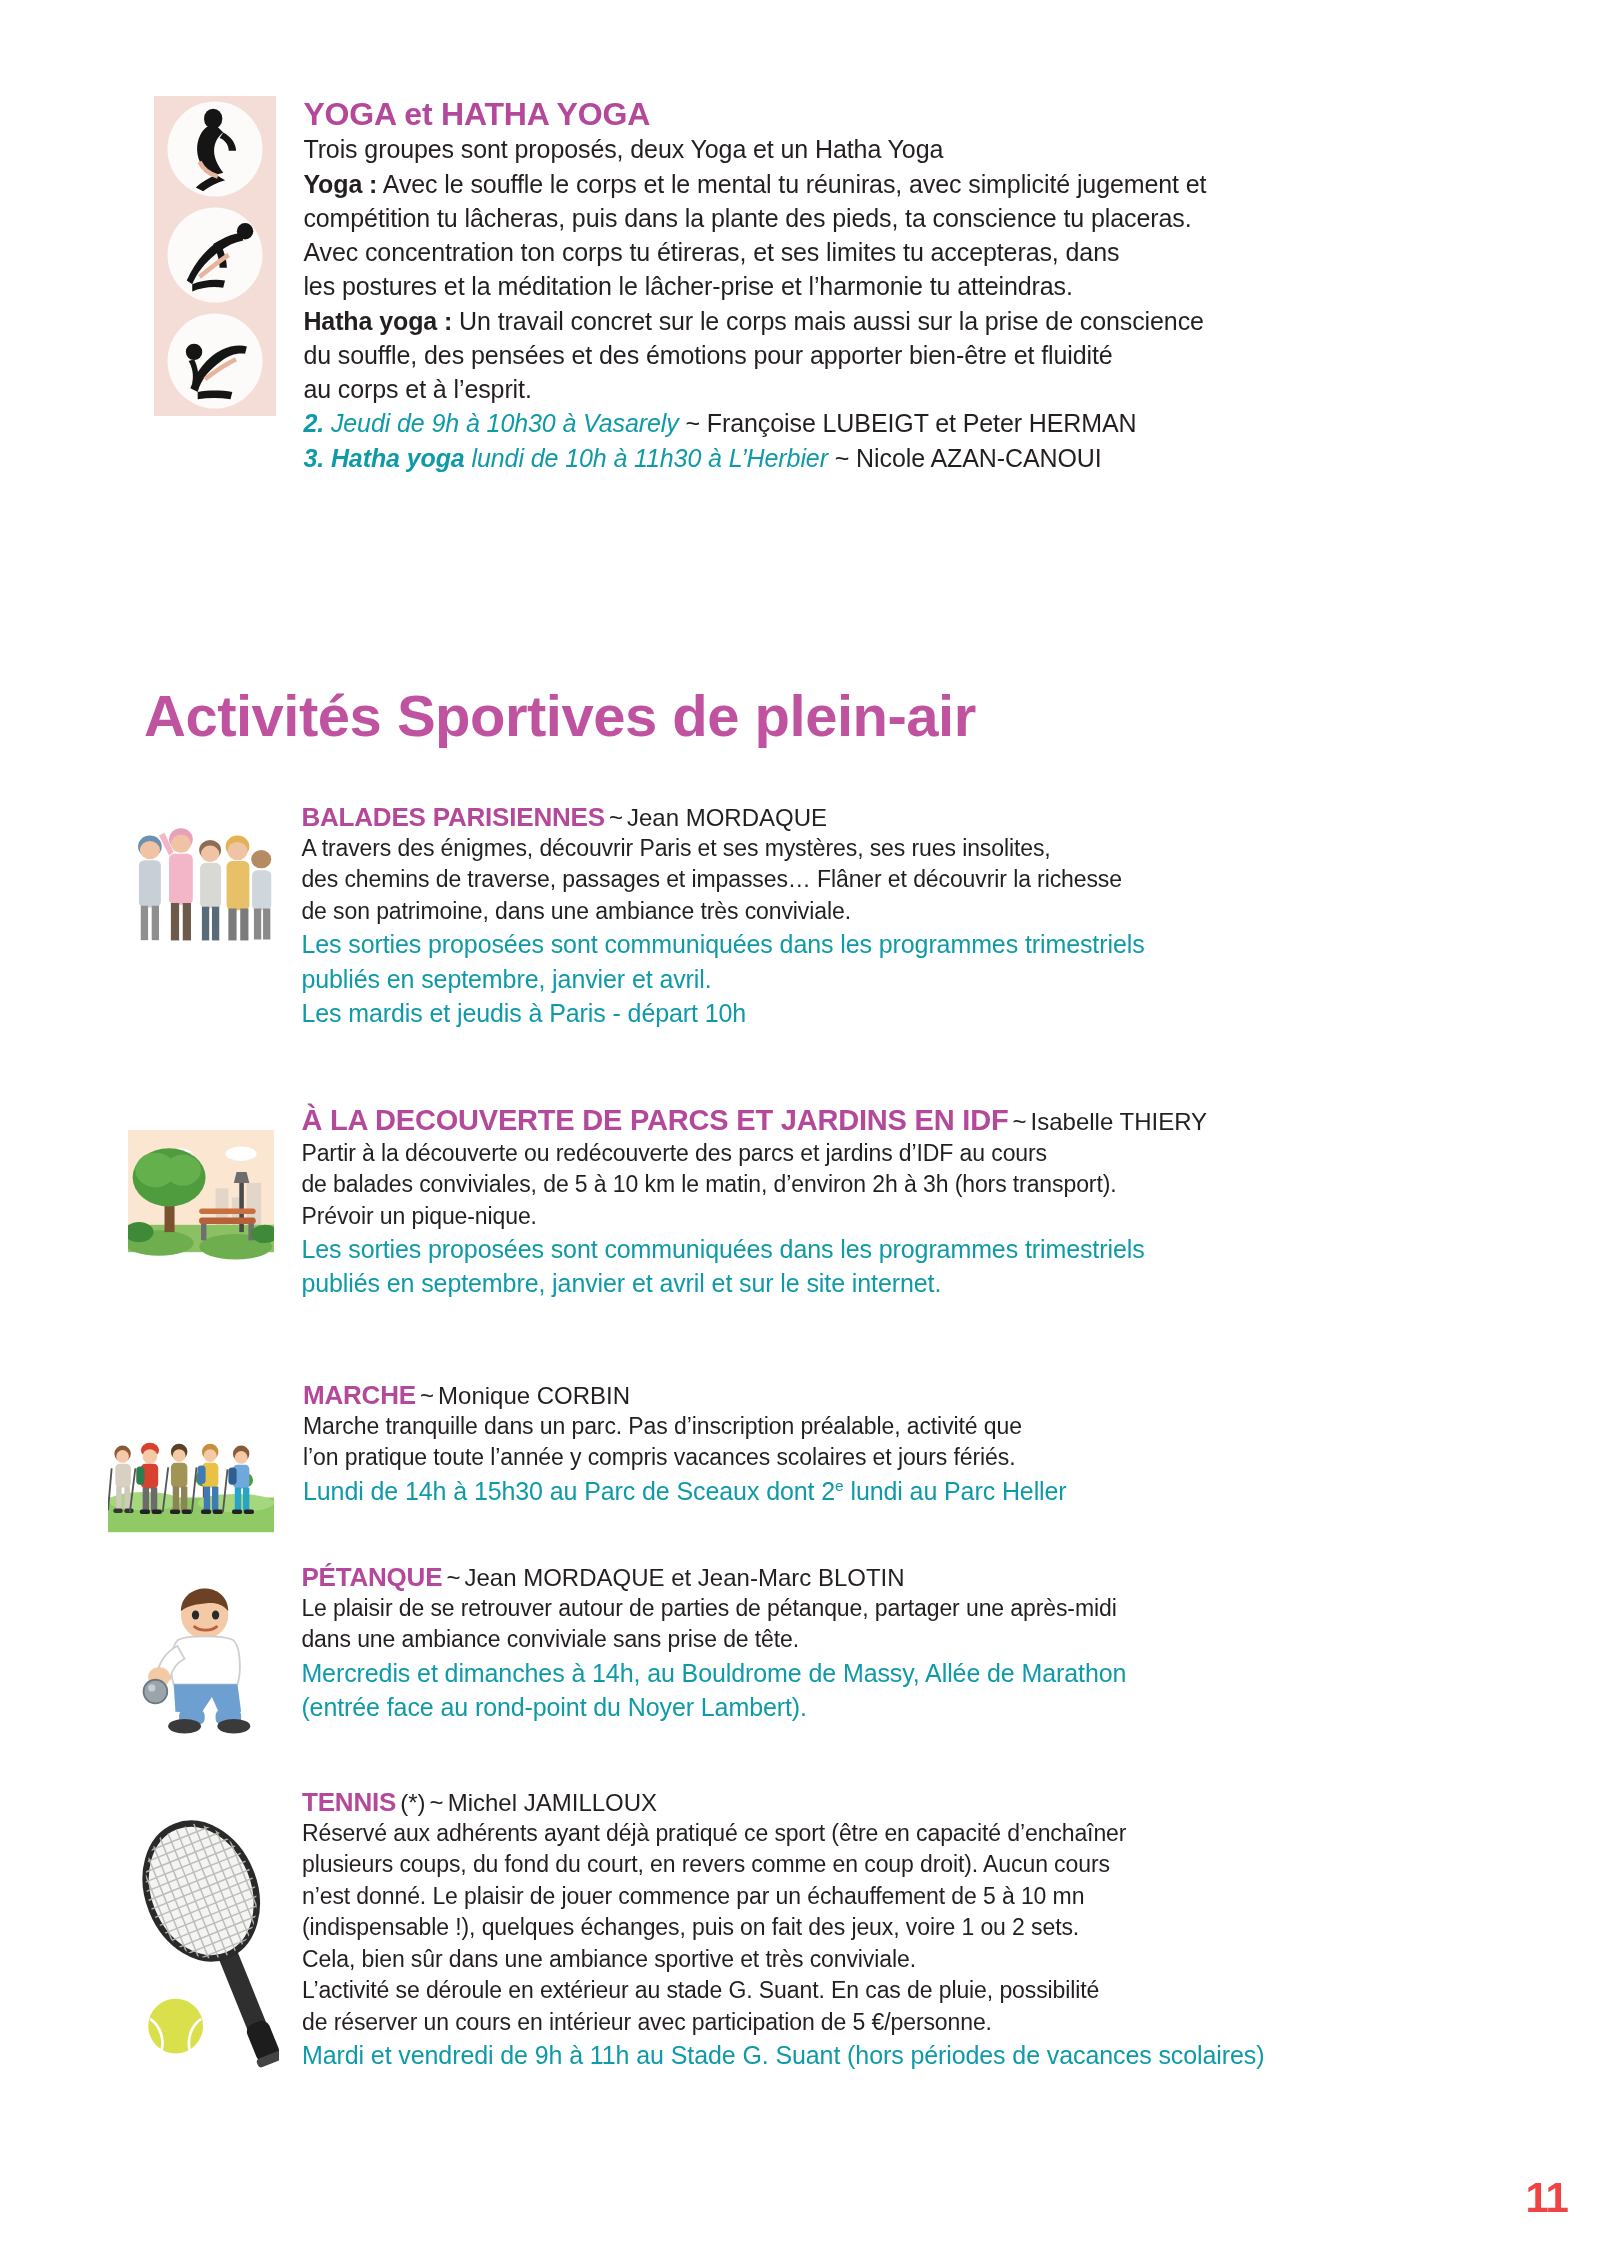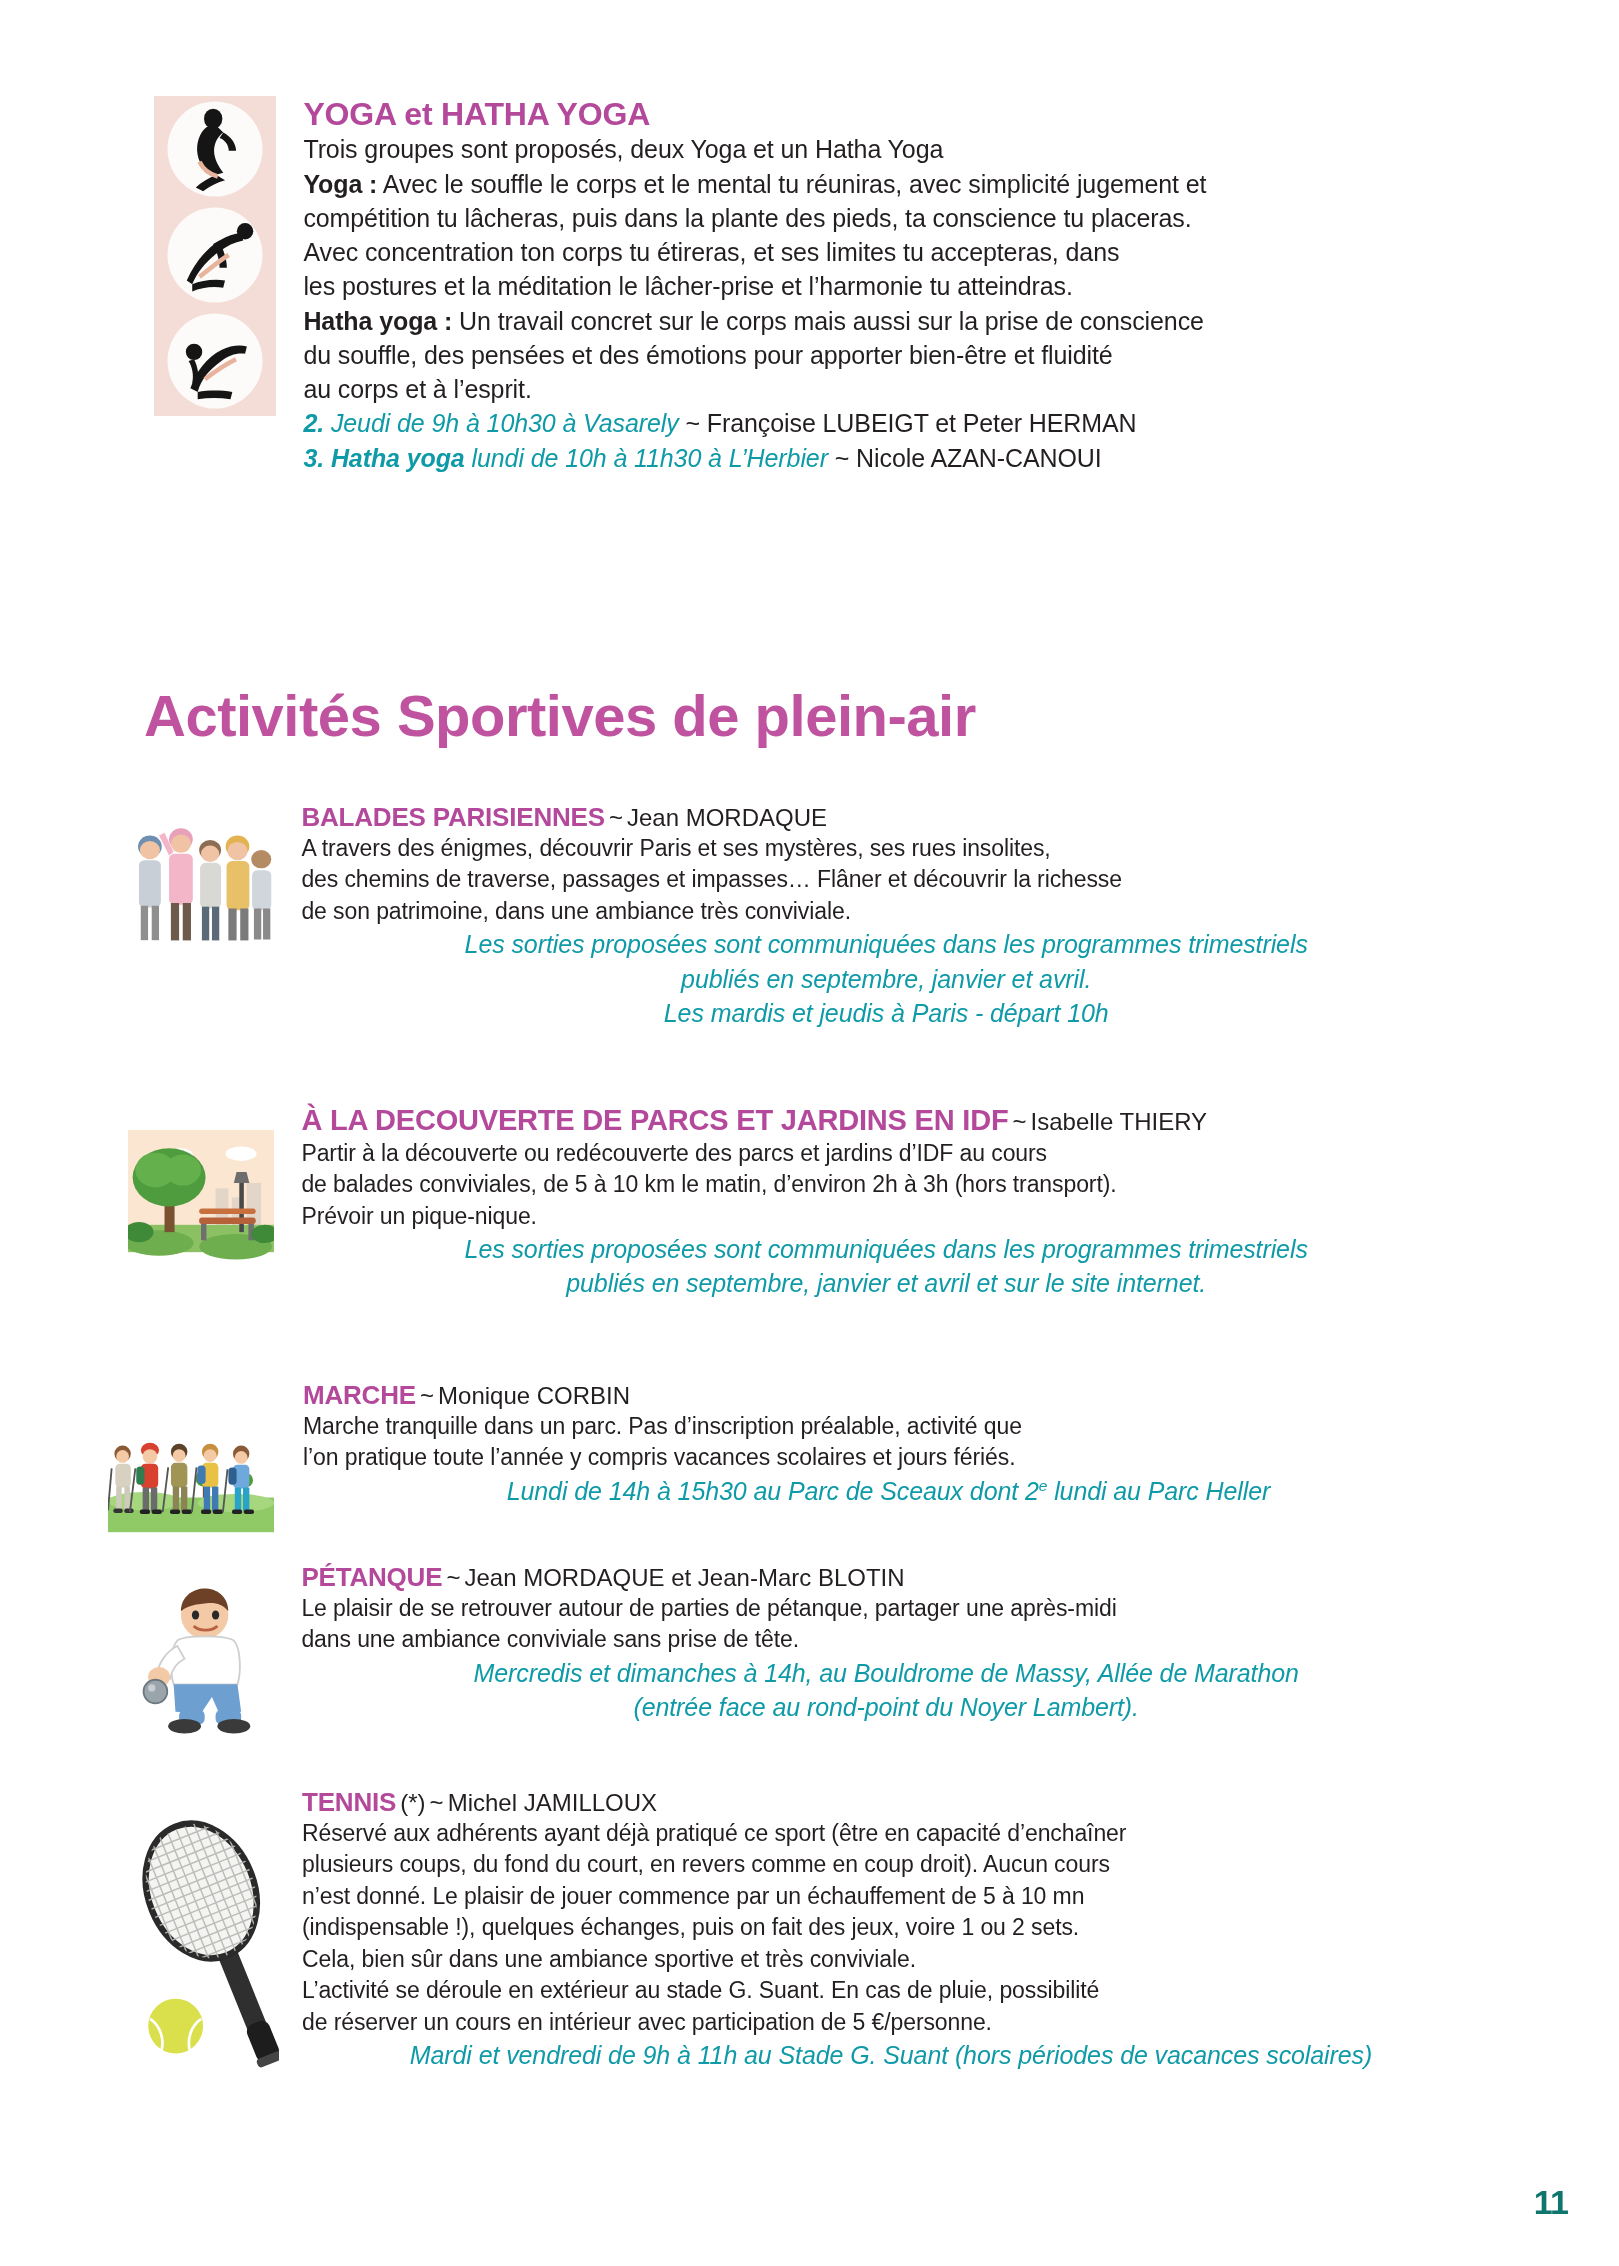--- a/index.html
+++ b/index.html
@@ -71,24 +71,22 @@
   }
   .body-line b { font-weight: bold; }
 
   .teal {
     color: #0e9aa7;
   }
   .teal-line {
     margin: 0;
     font-size: 25px;
     line-height: 1.37;
-    font-style: italic;
     color: #0e9aa7;
     letter-spacing: -0.1px;
-    text-align: center;
   }
   .teal-line sup { font-size: 0.62em; vertical-align: super; }
 
   
   #yoga-entry {
     left: 154px;
     top: 96px;
     width: 1316px;
   }
   #yoga-figure {
@@ -164,23 +162,23 @@
 
   
   #tennis-entry { left: 128px; top: 1789px; width: 1352px; }
   #tennis-figure { width: 151px; height: 283px; margin-right: 23px; margin-top: 18.3px; }
 
   
   #page-number {
     position: absolute;
     right: 51px;
     bottom: 44px;
-    font-size: 34px;
+    font-size: 42px;
     font-weight: bold;
-    color: #0f766e;
+    color: #ef4444;
     letter-spacing: -0.9px;
   }
 
   
   svg { display: block; }
 </style>
 </head>
 <body>
 
 <div class="page">

